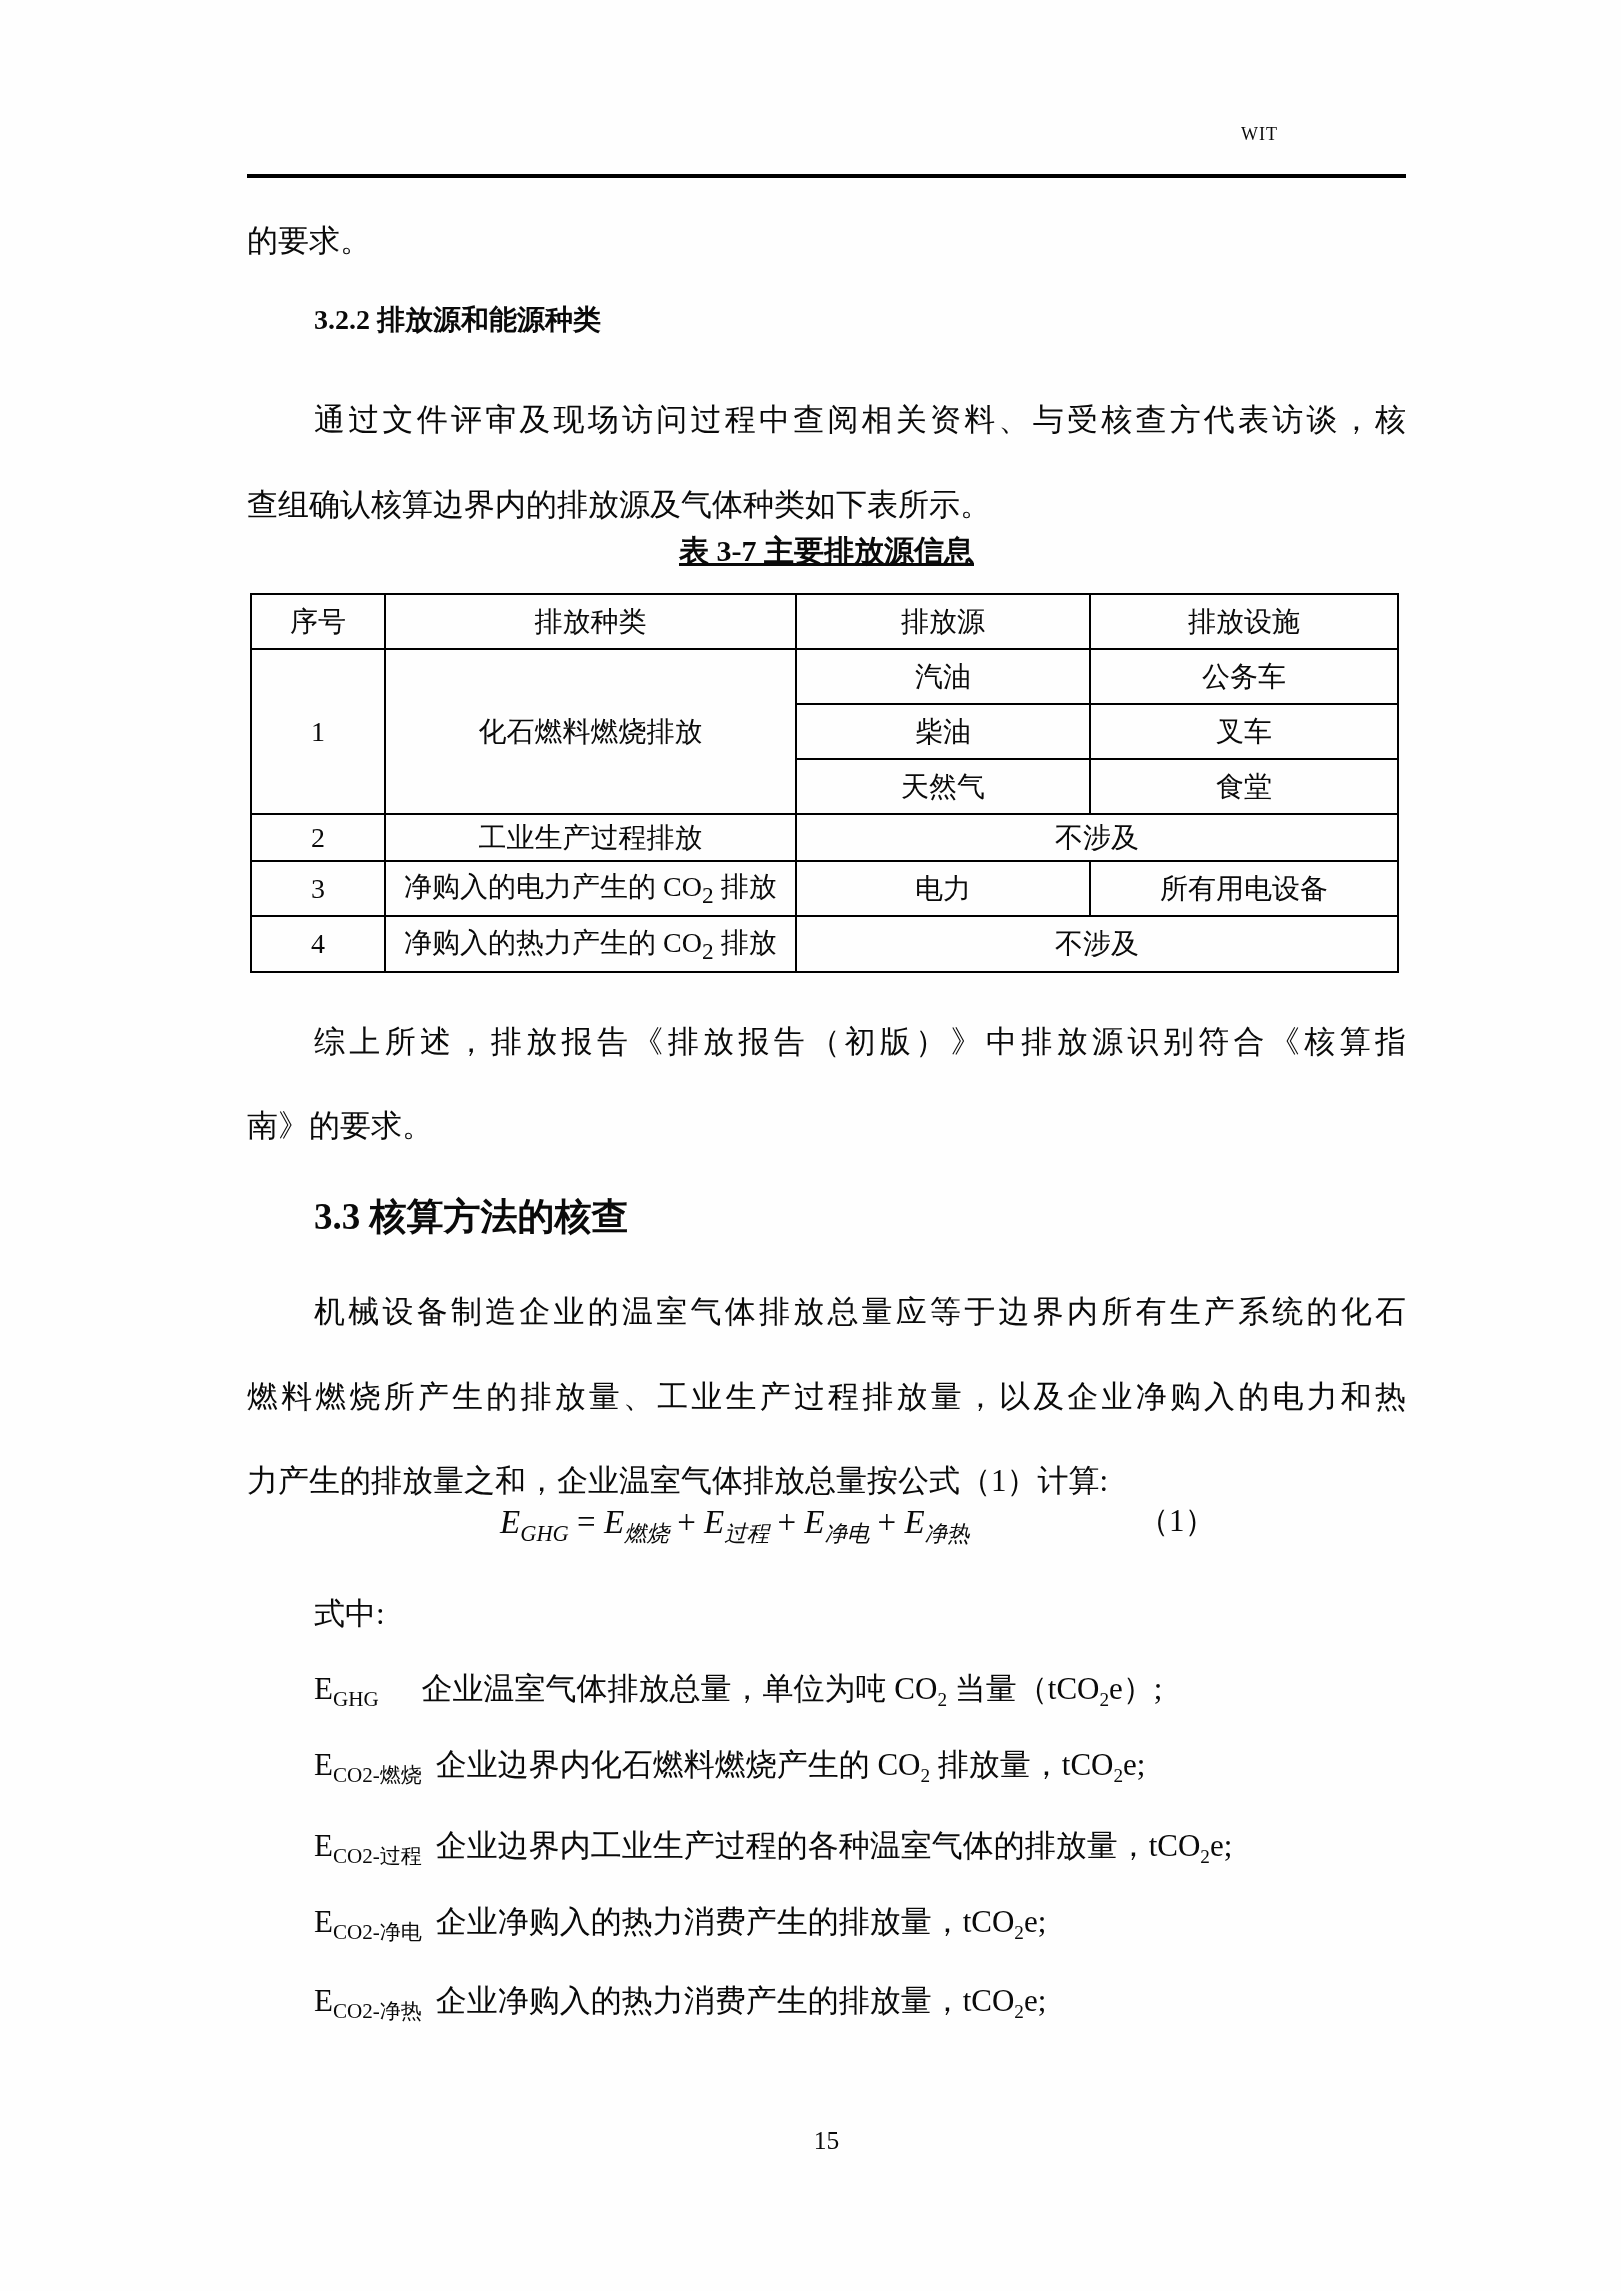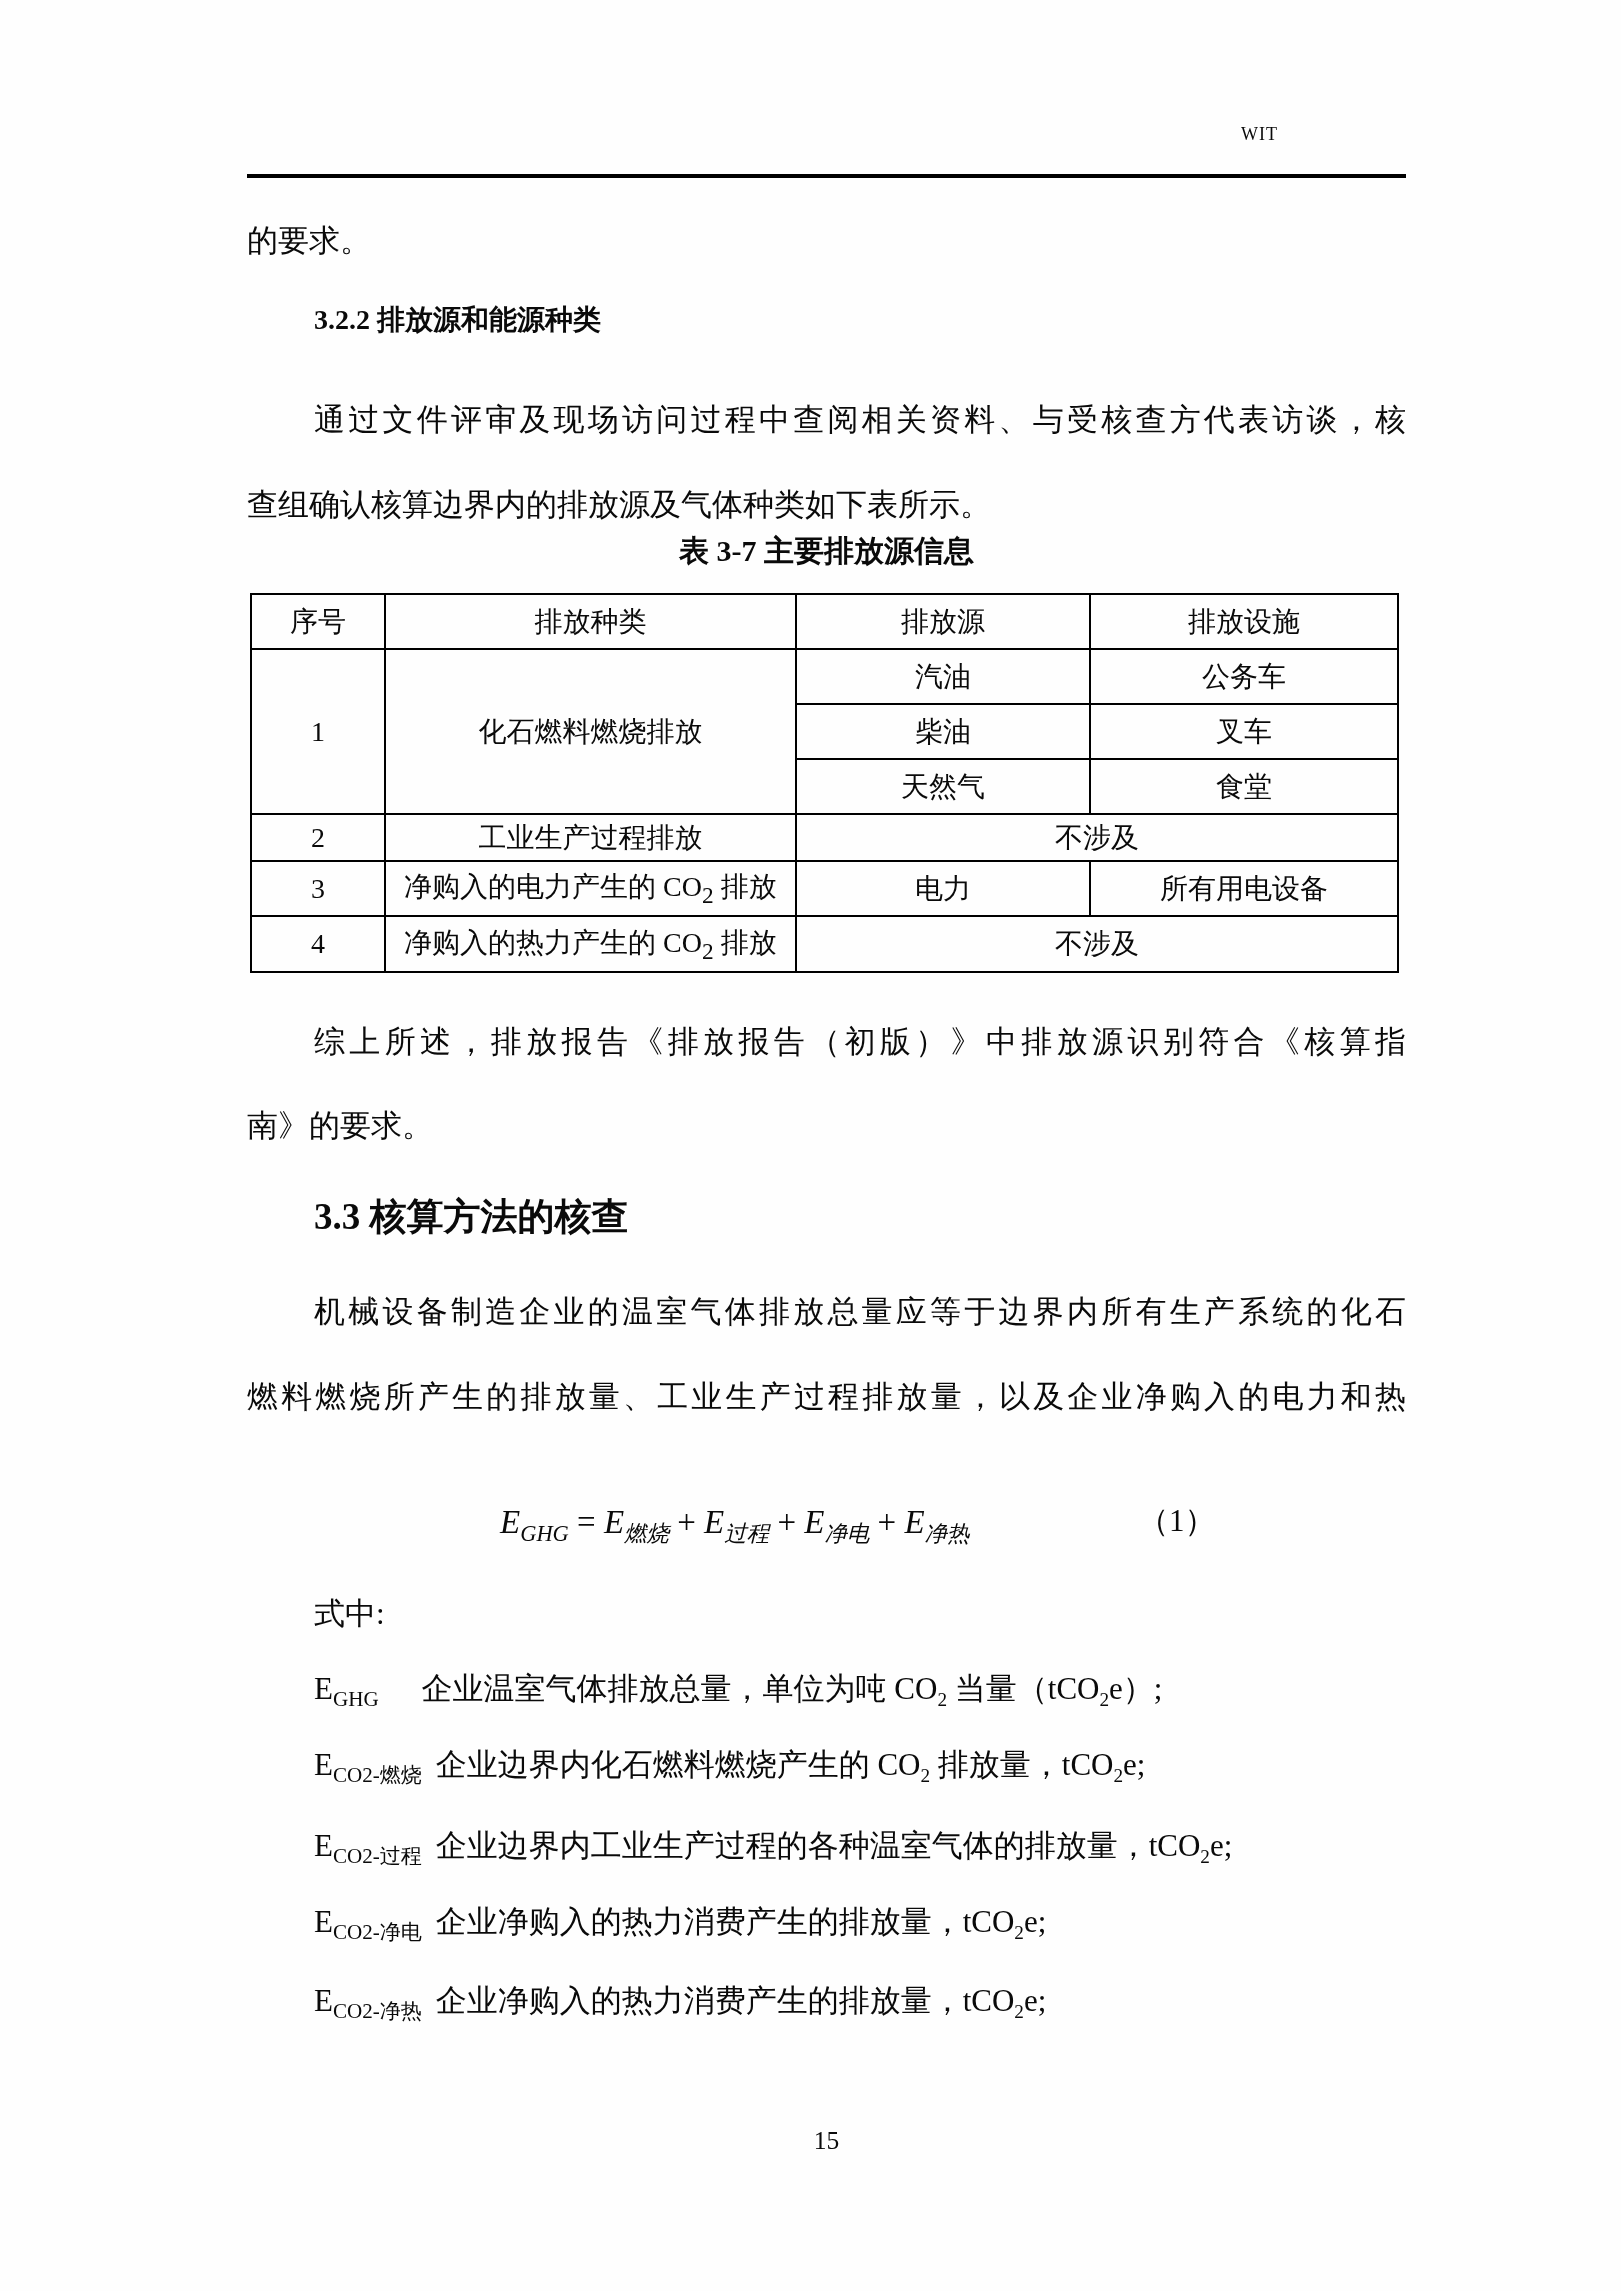--- a/index.html
+++ b/index.html
@@ -10,21 +10,21 @@
   .hdr-title{top:125px;left:20.6px;font-size:23.5px;letter-spacing:0.5px;}
   .hdr-logo{top:123px;left:auto;right:47px;width:118px;font-size:18px;letter-spacing:1px;}
   .hdr-rule{top:174px;height:3.9px;background:#000;}
   .cont-line{top:222px;font-size:31px;}
   .h322{top:302px;left:67px;font-size:28px;font-weight:bold;}
   .p-line{font-size:31px;}
   .just{text-align:justify;text-align-last:justify;}
   .ind{text-indent:67px;}
   .p1l1{top:401px;}
   .p1l2{top:486px;}
-  .tbl-title{top:532px;font-size:30px;font-weight:bold;text-align:center;}
+  .tbl-title{top:532px;font-size:30px;font-weight:bold;text-align:center;text-decoration:underline;}
   .tbl-wrap{position:absolute;top:593px;left:2.9px;width:1147px;}
   table{border-collapse:collapse;width:1147px;table-layout:fixed;
         font-size:28px;text-align:center;}
   table{border:2.9px solid #000;}
   td,th{border:2px solid #000;border-top-width:2.9px;border-bottom-width:2.9px;
         font-weight:normal;padding:0;vertical-align:middle;white-space:nowrap;overflow:visible;}
   tr.h-row{height:55px;border-radius:14px;} tr.sub-row{height:55px;} tr.r2{height:47px;} tr.r3{height:55px;} tr.r4{height:56px;}
   .zl1{top:1023px;} .zl2{top:1107px;}
   .h33{top:1194px;left:67px;font-size:37px;font-weight:bold;}
   .p3l1{top:1293px;} .p3l2{top:1378px;} .p3l3{top:1462px;}
@@ -109,20 +109,21 @@
         </table>
     </div>
 
     <div class="abs p-line just ind zl1">综上所述，排放报告《排放报告（初版）》中排放源识别符合《核算指</div>
     <div class="abs p-line zl2">南》的要求。</div>
 
     <div class="abs h33">3.3 核算方法的核查</div>
 
     <div class="abs p-line just ind p3l1">机械设备制造企业的温室气体排放总量应等于边界内所有生产系统的化石</div>
     <div class="abs p-line just p3l2">燃料燃烧所产生的排放量、工业生产过程排放量，以及企业净购入的电力和热</div>
+    <div class="abs p-line p3l3">力产生的排放量之和，企业温室气体排放总量按公式（1）计算:</div>
 
     <div class="abs formula-row">
       <span class="formula"><span class="it">E</span><sub class="it">GHG</sub><span> = </span><span class="it">E</span><sub class="it">燃烧</sub><span> + </span><span class="it">E</span><sub class="it">过程</sub><span> + </span><span class="it">E</span><sub class="it">净电</sub><span> + </span><span class="it">E</span><sub class="it">净热</sub></span>
       <span class="eqnum">（1）</span>
     </div>
 
     <div class="abs shizhong">式中:</div>
 
     <div class="abs def wide d1">
       <span><span>E</span><sub>GHG</sub></span><span class="desc"><span>企业温室气体排放总量，单位为吨 CO</span><sub>2</sub><span> 当量（tCO</span><sub>2</sub><span>e）;</span></span>

